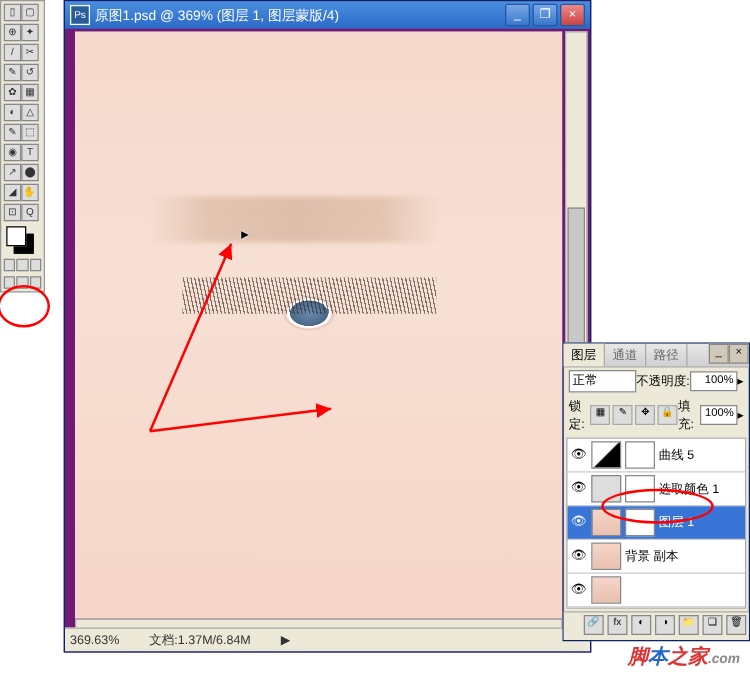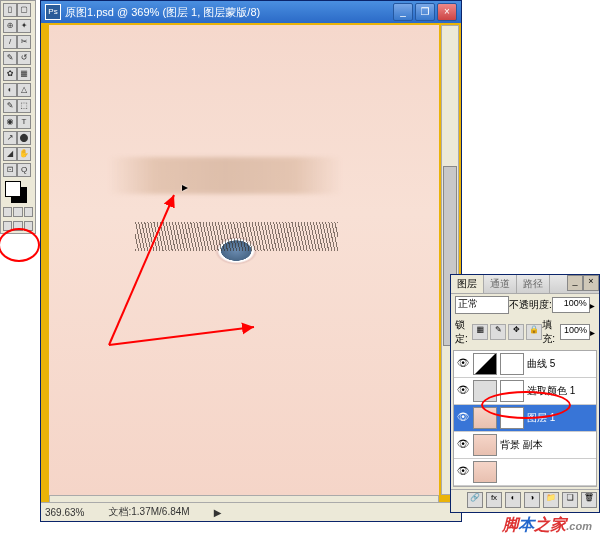--- a/index.html
+++ b/index.html
@@ -6,21 +6,21 @@
 .toolbox{position:absolute;left:0;top:0;width:30px;background:#ece9d8;border:1px solid #999;padding:2px}
 .toolbox-grid{display:grid;grid-template-columns:12px 12px;gap:2px}
 .tool{width:12px;height:12px;background:#ddd;border:1px solid #888;color:#333;font-size:8px;text-align:center;line-height:12px;cursor:pointer}
 .color-swatches{position:relative;height:22px;margin-top:4px}
 .fg-color{position:absolute;width:14px;height:14px;background:#fff;border:1px solid #000;top:0;left:2px;z-index:2}
 .bg-color{position:absolute;width:14px;height:14px;background:#000;border:1px solid #000;top:6px;left:8px;z-index:1}
 .btm-btns{display:flex;gap:1px;margin-top:4px}
 .btm-btn{width:8px;height:8px;border:1px solid #888;background:#ddd}
 .red-circle{position:absolute;left:-2px;top:228px;width:38px;height:30px;border:2px solid red;border-radius:50%;pointer-events:none}
 
-.doc-window{position:absolute;left:40px;top:0;width:420px;height:520px;border:1px solid #0a246a;background:#eab308}
+.doc-window{position:absolute;left:51px;top:0;width:420px;height:520px;border:1px solid #0a246a;background:#701a75}
 .titlebar{height:22px;background:linear-gradient(#4a8fe0,#2b6ac7);display:flex;align-items:center;padding:0 4px;color:#fff;font-size:11px}
 .titlebar .title{flex:1;display:flex;align-items:center;gap:4px}
 .ps-icon{width:14px;height:14px;background:#2a5c9a;border:1px solid #fff;font-size:8px;color:#fff;text-align:center;line-height:14px}
 .win-btns{display:flex;gap:2px}
 .win-btn{width:18px;height:16px;background:linear-gradient(#7aa8e8,#3878cc);border:1px solid #2558a0;color:#fff;font-size:10px;text-align:center;line-height:16px;cursor:pointer;border-radius:2px}
 .win-btn.close{background:linear-gradient(#e88,#c44)}
 .canvas{position:absolute;top:24px;left:8px;right:22px;bottom:26px;background:#fff;overflow:hidden}
 .eye-img{width:100%;height:100%;background:radial-gradient(ellipse 60px 40px at 48% 48%,#6a8bb0 0%,#4a6888 25%,#fff 26%,#fff 28%,#e8c8c0 32%,transparent 36%),radial-gradient(circle 12px at 48% 48%,#000 0%,#000 60%,transparent 62%),linear-gradient(180deg,#f5d8cc 0%,#f8e0d5 40%,#f5d5c8 100%)}
 .eyebrow{position:absolute;top:28%;left:15%;width:60%;height:8%;background:linear-gradient(90deg,transparent,#c8a080 20%,#b89070 50%,#c8a080 80%,transparent);opacity:0.4;filter:blur(2px)}
 .lashes{position:absolute;top:42%;left:22%;width:52%;height:6%;background:repeating-linear-gradient(78deg,#332820 0 1px,transparent 1px 3px);opacity:0.6}
@@ -101,21 +101,21 @@
     <div class="btm-btn"></div>
     <div class="btm-btn"></div>
   </div>
 </div>
 <div class="red-circle"></div>
 
 <div class="doc-window">
   <div class="titlebar">
     <div class="title">
       <div class="ps-icon">Ps</div>
-      <span>原图1.psd @ 369% (图层 1, 图层蒙版/8)</span>
+      <span>原图1.psd @ 369% (图层 1, 图层蒙版/4)</span>
     </div>
     <div class="win-btns">
       <div class="win-btn">_</div>
       <div class="win-btn">❐</div>
       <div class="win-btn close">×</div>
     </div>
   </div>
   <div class="canvas">
     <div class="eye-img">
       <div class="eyebrow"></div>

